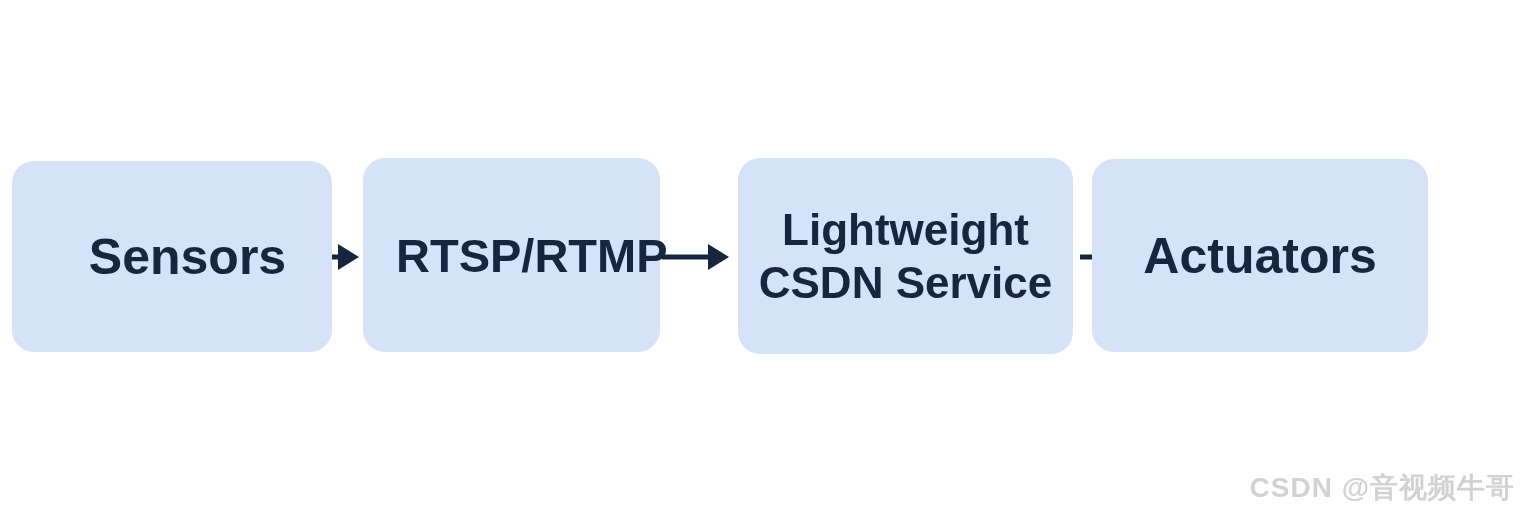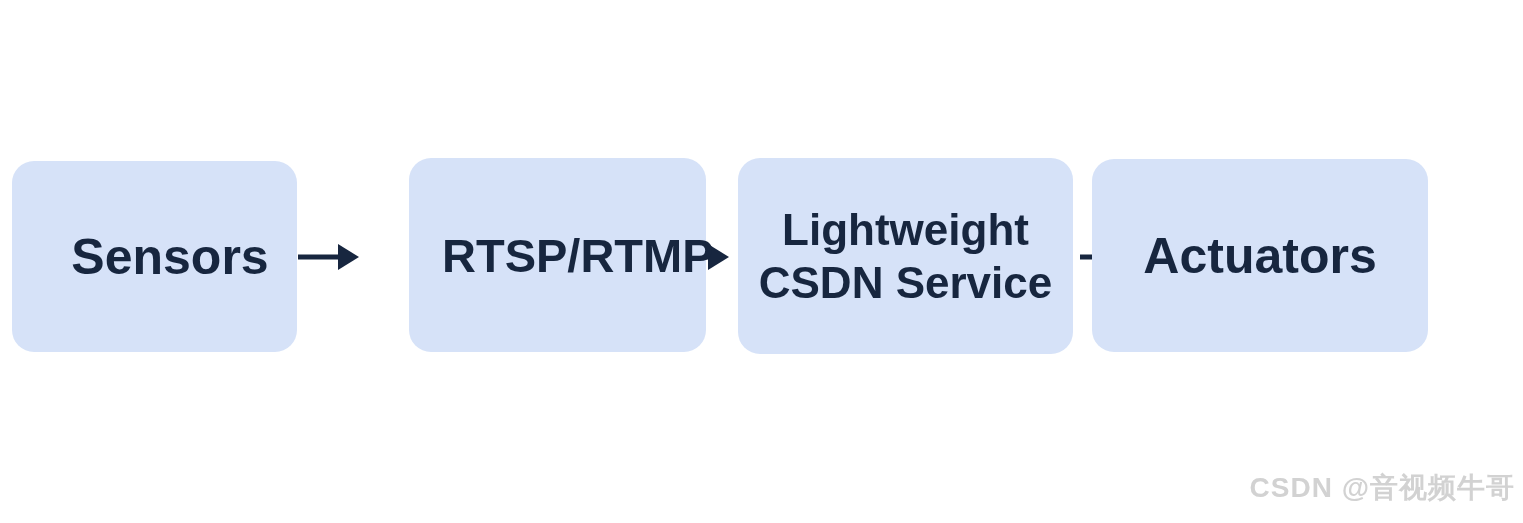--- a/index.html
+++ b/index.html
@@ -18,23 +18,23 @@
     background: var(--node-fill, #d6e2f8);
     color: var(--node-text, #17263f);
     border-radius: 22px;
     font-weight: 700;
     display: flex;
     flex-direction: column;
     justify-content: center;
     box-sizing: border-box;
   }
   .node--center { align-items: center; text-align: right; }
-  .node--left   { align-items: flex-start; text-align: left; padding-left: 33px; margin-left: 46px; }
+  .node--left   { align-items: flex-start; text-align: left; padding-left: 33px; }
 
-  #node-sensors   { left: 12px;   top: 161px; width: 285px; height: 191px; font-size: 50px; padding-left: 31px; }
+  #node-sensors   { left: 12px;   top: 161px; width: 320px; height: 191px; font-size: 50px; padding-left: 31px; }
   #node-push      { left: 363px;  top: 158px; width: 297px; height: 194px; font-size: 47px; line-height: 65px; }
   #node-relay     { left: 738px;  top: 158px; width: 335px; height: 196px; font-size: 44px; line-height: 53px; }
   #node-actuators { left: 1092px; top: 159px; width: 336px; height: 193px; font-size: 50px; }
 
   .arrows {
     position: absolute;
     left: 0; top: 0;
     width: 1523px; height: 523px;
     pointer-events: none;
   }

